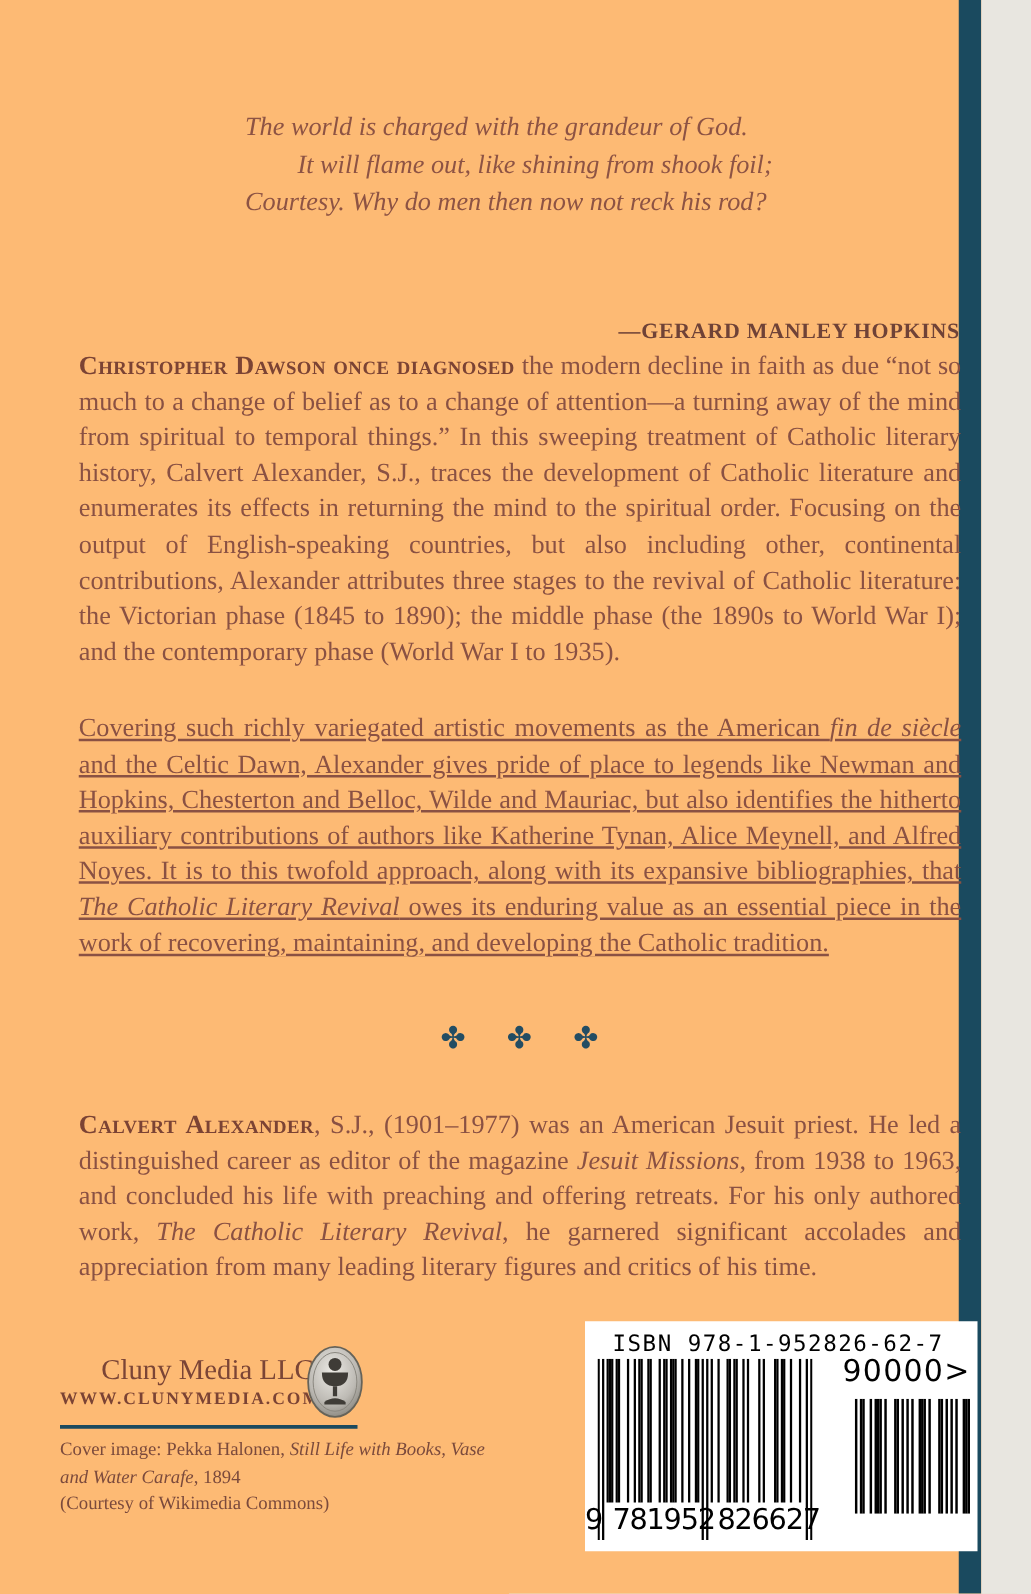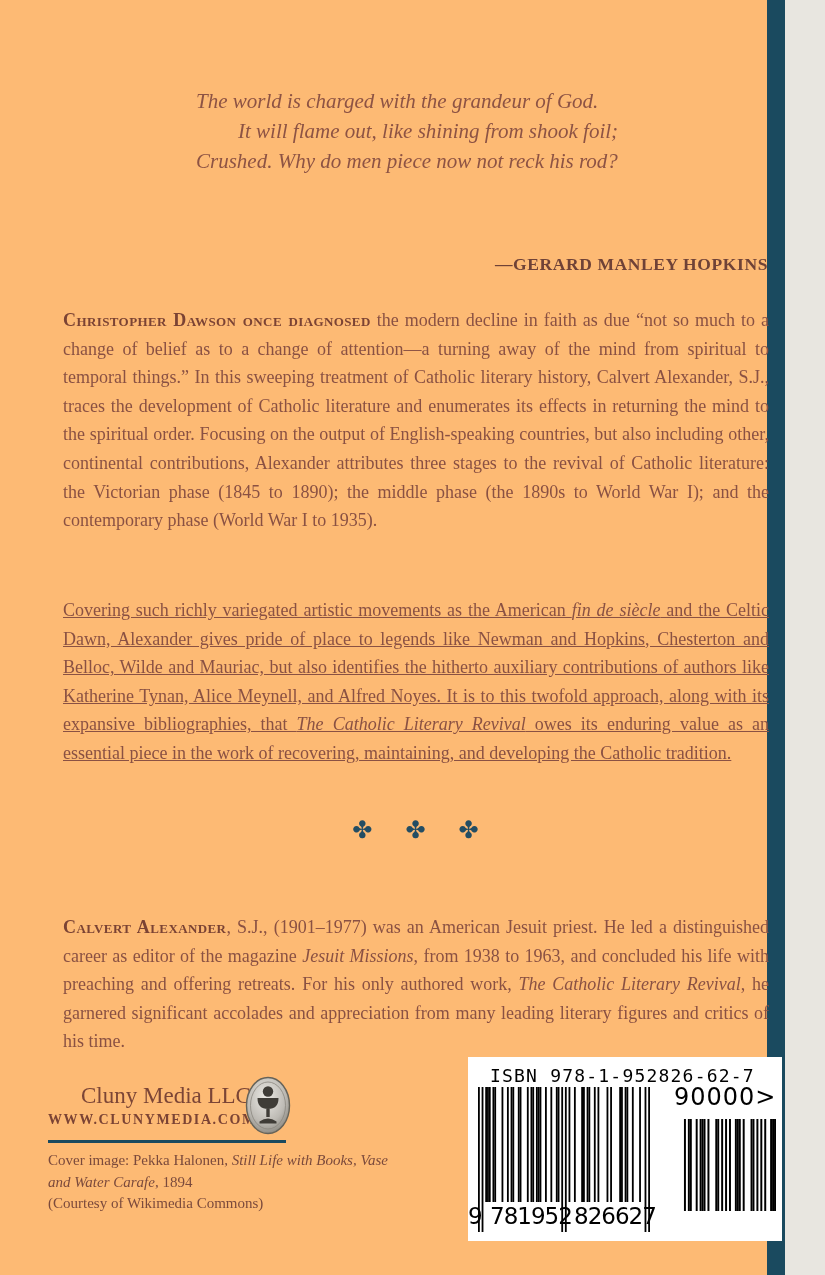--- a/index.html
+++ b/index.html
@@ -20,21 +20,21 @@
   }
   .epigraph .indent { padding-left:42px; }
   .attribution {
     position:absolute; left:63px; top:206px; width:705px;
     text-align:right; font-weight:bold; font-size:17.5px;
     letter-spacing:0.6px; color:#6f4237;margin-top:48px;
   }
   
   .body-par {
     position:absolute; left:63px; width:706px;
-    text-align:justify; font-size:18px; line-height:28.6px; color:#8a5143;margin-top:28px;
+    text-align:justify; font-size:21px; line-height:28.6px; color:#8a5143;
   }
   #par1 { top:278px; }
   #par2 { top:568px;text-decoration:underline; }
   #bio  { top:885px; }
   .lead-caps {
     font-variant:small-caps; font-weight:bold; color:#7b4334;
     letter-spacing:0.4px;
   }
   .it { font-style:italic; }
   
@@ -89,21 +89,21 @@
 </head>
 <body>
 
 <div class="cover">
 
   <div class="edge-strip"></div>
 
   <div class="epigraph">
     <div>The world is charged with the grandeur of God.</div>
     <div class="indent">It will flame out, like shining from shook foil;</div>
-    <div>Crushed. Why do men piece now not reck his rod?</div>
+    <div>Courtesy. Why do men then now not reck his rod?</div>
   </div>
   <div class="attribution">—GERARD MANLEY HOPKINS</div>
 
   <p class="body-par" id="par1"><span class="lead-caps">Christopher Dawson once diagnosed</span><span> the modern decline in faith as due “not so much to a change of belief as to a change of attention—a turning away of the mind from spiritual to temporal things.” In this sweeping treatment of Catholic literary history, Calvert Alexander, S.J., traces the development of Catholic literature and enumerates its effects in returning the mind to the spiritual order. Focusing on the output of English-speaking countries, but also including other, continental contributions, Alexander attributes three stages to the revival of Catholic literature: the Victorian phase (1845 to 1890); the middle phase (the 1890s to World War I); and the contemporary phase (World War I to 1935).</span></p>
 
   <p class="body-par" id="par2"><span>Covering such richly variegated artistic movements as the American </span><span class="it">fin de siècle</span><span> and the Celtic Dawn, Alexander gives pride of place to legends like Newman and Hopkins, Chesterton and Belloc, Wilde and Mauriac, but also identifies the hitherto auxiliary contributions of authors like Katherine Tynan, Alice Meynell, and Alfred Noyes. It is to this twofold approach, along with its expansive bibliographies, that </span><span class="it">The Catholic Literary Revival</span><span> owes its enduring value as an essential piece in the work of recovering, maintaining, and developing the Catholic tradition.</span></p>
 
   <div class="orn-row">
     <span>✤</span>
     <span>✤</span>

